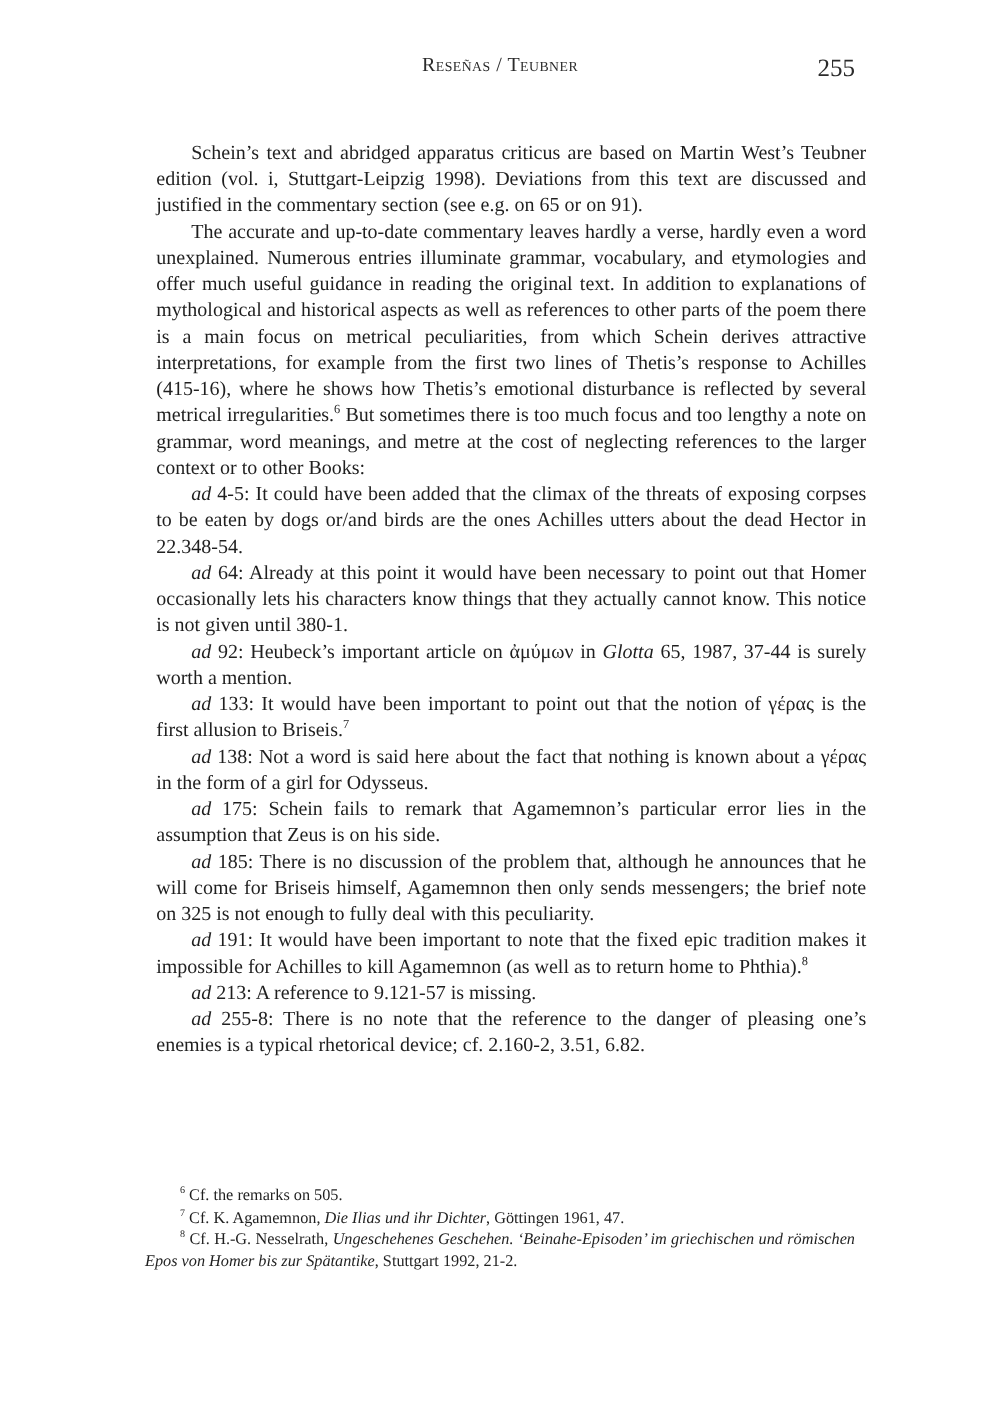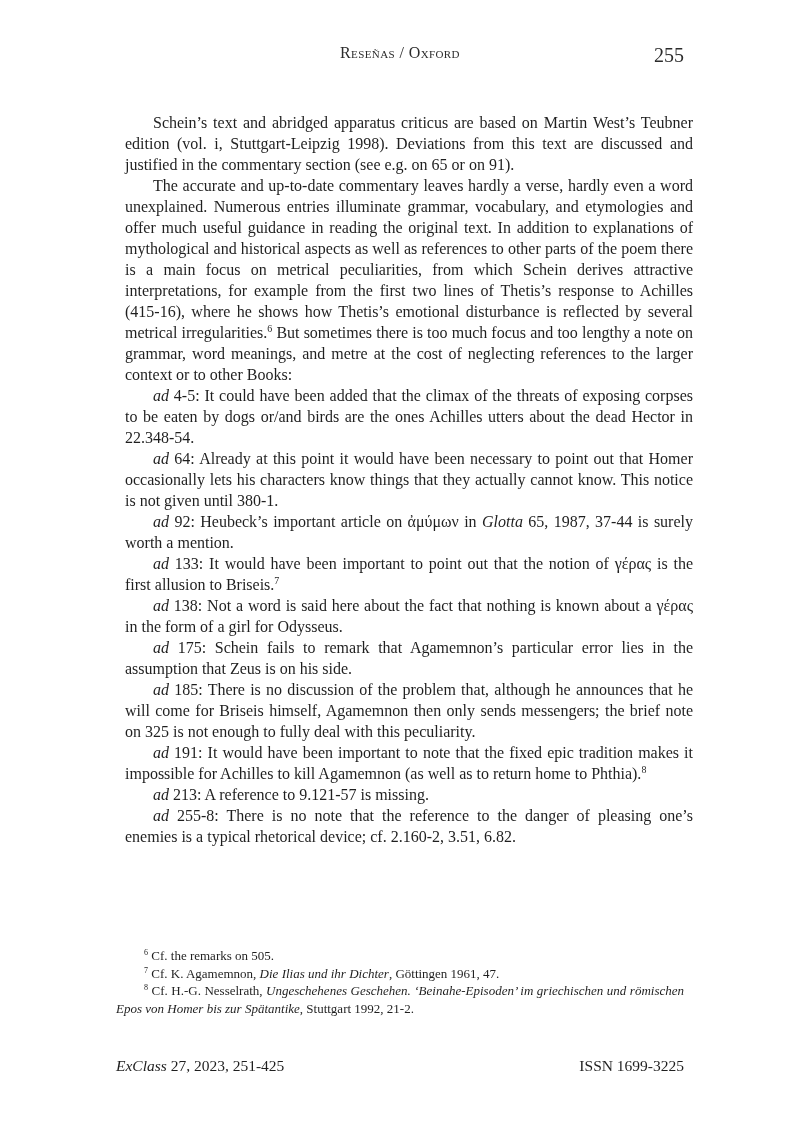--- a/index.html
+++ b/index.html
@@ -36,21 +36,21 @@
   .footer { position: absolute; top: 1057px; left: 116px; width: 568px; height: 20px; font-size: 15.5px; }
   .journal-ref { position: absolute; left: 0; top: 0; }
   .issn { position: absolute; right: 0; top: 0; }
 </style>
 </head>
 <body>
 
 <div class="page">
 
   <div class="header">
-    <span class="running-title">Reseñas / Oxford</span>
+    <span class="running-title">Reseñas / Teubner</span>
     <span class="page-number">255</span>
   </div>
 
   <div class="body-text" id="paragraphs">
       <p><span>Schein’s text and abridged apparatus criticus are based on Martin West’s Teubner edition (vol. i, Stuttgart-Leipzig 1998). Deviations from this text are discussed and justified in the commentary section (see e.g. on 65 or on 91).</span></p>
       <p><span>The accurate and up-to-date commentary leaves hardly a verse, hardly even a word unexplained. Numerous entries illuminate grammar, vocabulary, and etymologies and offer much useful guidance in reading the original text. In addition to explanations of mythological and historical aspects as well as references to other parts of the poem there is a main focus on metrical peculiarities, from which Schein derives attractive interpretations, for example from the first two lines of Thetis’s response to Achilles (415-16), where he shows how Thetis’s emotional disturbance is reflected by several metrical irregularities.</span><sup>6</sup><span> But sometimes there is too much focus and too lengthy a note on grammar, word meanings, and metre at the cost of neglecting references to the larger context or to other Books:</span></p>
       <p><span style="font-style: italic;">ad</span><span> 4-5: It could have been added that the climax of the threats of exposing corpses to be eaten by dogs or/and birds are the ones Achilles utters about the dead Hector in 22.348-54.</span></p>
       <p><span style="font-style: italic;">ad</span><span> 64: Already at this point it would have been necessary to point out that Homer occasionally lets his characters know things that they actually cannot know. This notice is not given until 380-1.</span></p>
       <p><span style="font-style: italic;">ad</span><span> 92: Heubeck’s important article on ἀμύμων in </span><span style="font-style: italic; margin-top: 36px;">Glotta</span><span> 65, 1987, 37-44 is surely worth a mention.</span></p>
       <p><span style="font-style: italic;">ad</span><span> 133: It would have been important to point out that the notion of γέρας is the first allusion to Briseis.</span><sup>7</sup></p>
@@ -61,18 +61,14 @@
       <p><span style="font-style: italic;">ad</span><span> 213: A reference to 9.121-57 is missing.</span></p>
       <p><span style="font-style: italic;">ad</span><span> 255-8: There is no note that the reference to the danger of pleasing one’s enemies is a typical rhetorical device; cf. 2.160-2, 3.51, 6.82.</span></p>
     </div>
 
   <div class="footnotes" id="footnotes">
       <p><sup>6</sup><span> Cf. the remarks on 505.</span></p>
       <p><sup>7</sup><span> Cf. K. Agamemnon, </span><span style="font-style: italic;">Die Ilias und ihr Dichter</span><span>, Göttingen 1961, 47.</span></p>
       <p><sup>8</sup><span> Cf. H.-G. Nesselrath, </span><span style="font-style: italic;">Ungeschehenes Geschehen. ‘Beinahe-Episoden’ im griechischen und römischen Epos von Homer bis zur Spätantike</span><span>, Stuttgart 1992, 21-2.</span></p>
     </div>
 
-  <div class="footer">
-    <span class="journal-ref"><span style="font-style: italic;">ExClass</span><span> 27, 2023, 251-425</span></span>
-    <span class="issn">ISSN 1699-3225</span>
-  </div>
 
 </div>
 
 </body></html>

